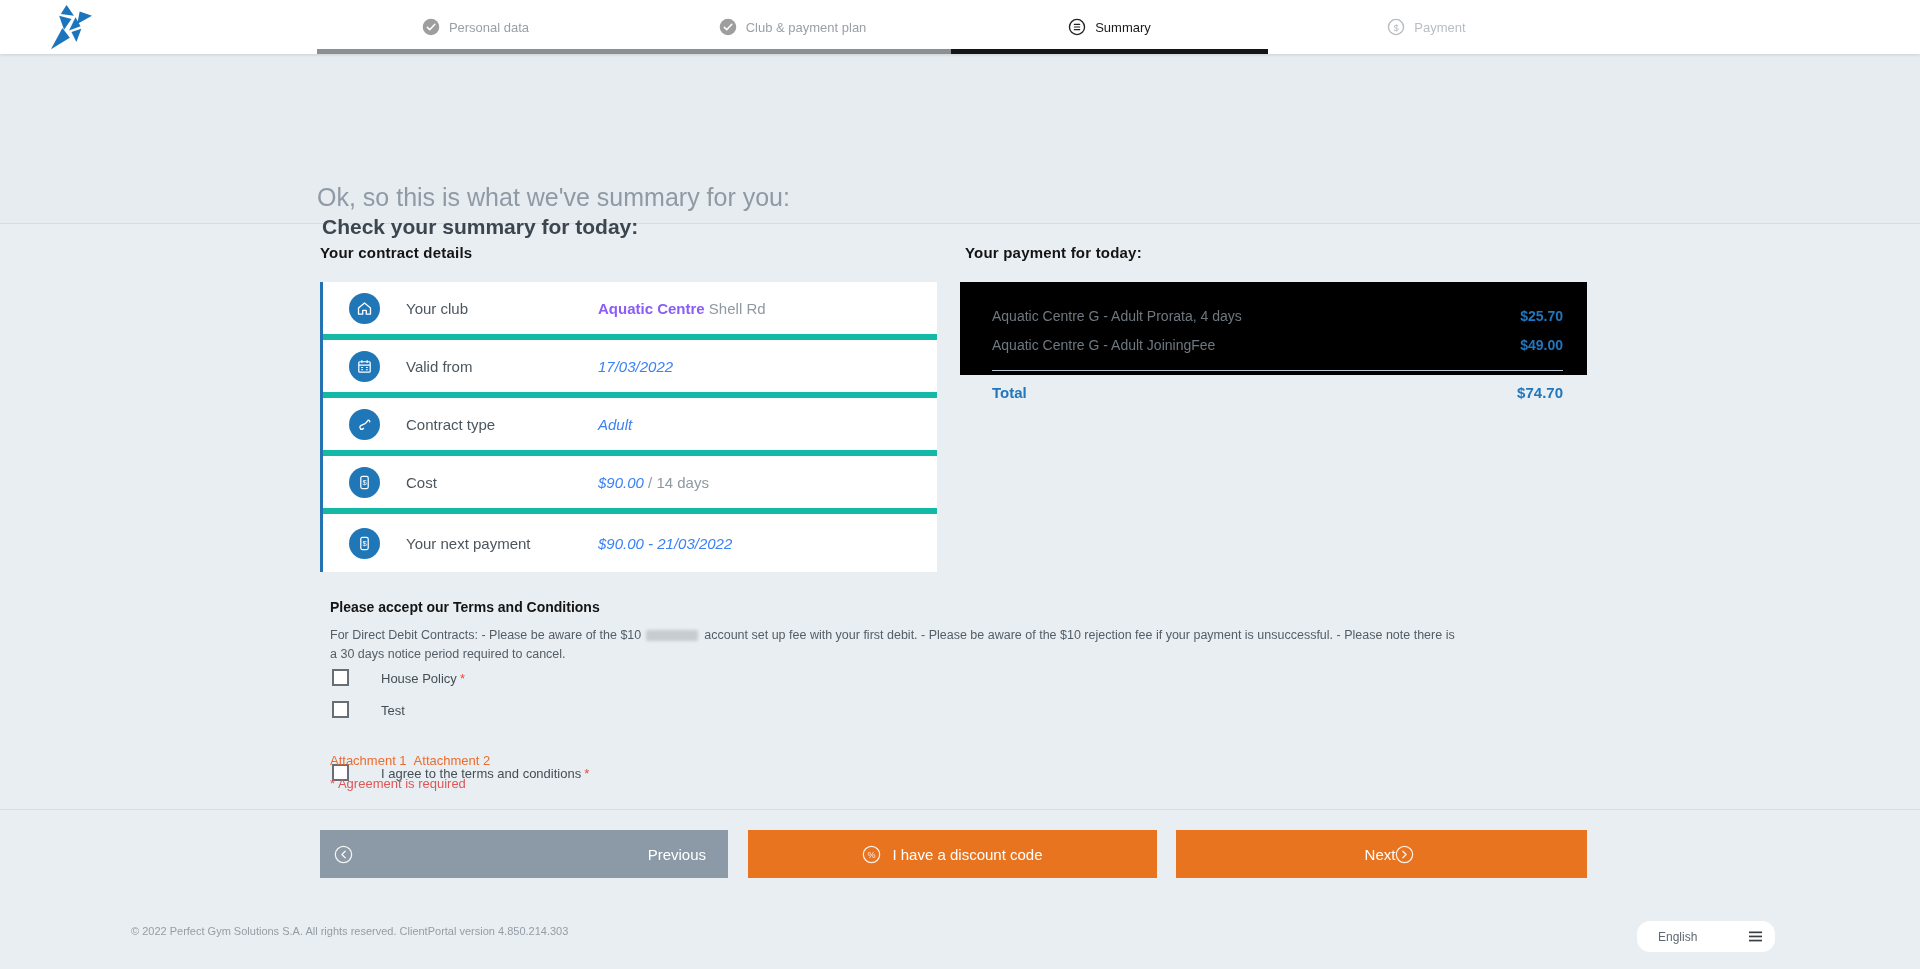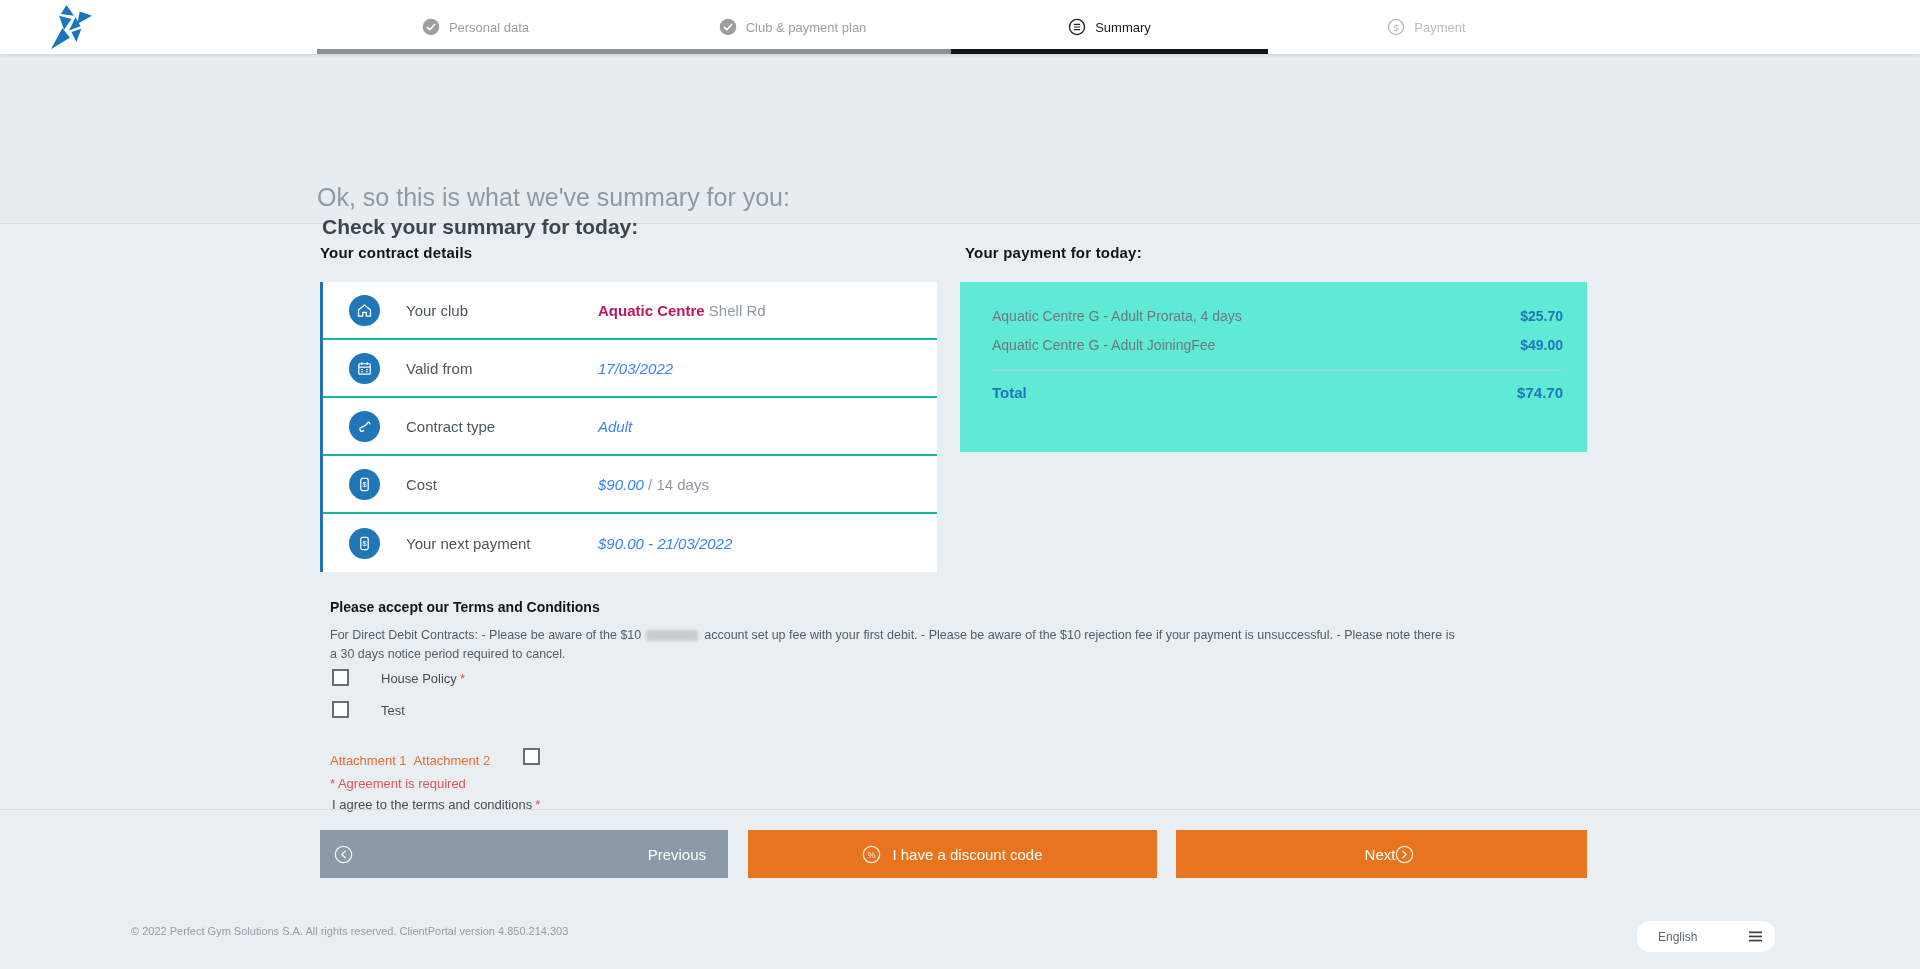--- a/index.html
+++ b/index.html
@@ -26,33 +26,33 @@
           border-bottom:1px solid #d6dee4; }
   .hero .l1 { position:absolute; left:317px; top:129px; font-size:25px; color:#8f9aa4; }
   .hero .l2 { position:absolute; left:322px; top:161px; font-size:21px; color:#3d464e;font-weight:bold; }
 
   
   .sec-title { position:absolute; font-size:15px; font-weight:bold; color:#141414; letter-spacing:.2px; }
 
   
   .contract-card { position:absolute; left:320px; top:282px; width:617px; background:#ffffff;
                    border-left:3px solid #2373b3; }
-  .crow { height:58px; display:flex; align-items:center; border-bottom:2px solid #14b8a6; background:#fff; }
+  .crow { height:58px; display:flex; align-items:center; border-bottom:6px solid #14b8a6; background:#fff; }
   .crow:last-child { border-bottom:none; }
   .cicon { width:31px; height:31px; border-radius:50%; background:#2077b8; margin-left:26px;
            display:flex; align-items:center; justify-content:center; flex:none; }
   .cicon svg { width:19px; height:19px; display:block; }
   .clabel { font-size:15px; color:#4c565e; margin-left:26px; width:160px; }
   .cvalue { font-size:15px; margin-left:32px; }
-  .vb { font-weight:bold; color:#be185d; }
+  .vb { font-weight:bold; color:#8b5cf6; }
   .vd { color:#3b82f6;font-style:italic; }
   .vm { color:#8f99a1; }
 
   
-  .pay-card { position:absolute; left:960px; top:282px; width:627px; height:170px; background:#5eead4;
+  .pay-card { position:absolute; left:960px; top:282px; width:627px; height:93px; background:#000000;
               padding:18px 24px 0 32px; }
   .prow { display:flex; justify-content:space-between; align-items:center; height:27px; margin-top:2px; }
   .pitem { font-size:14px; color:#6e7880; }
   .pamount { font-size:14px; font-weight:bold; color:#2176bd; }
   .pdivider { border-top:1px solid #b9cbd8; margin:12px 0 8px 0; }
   .ptotal-label, .ptotal-amount { font-size:15px; font-weight:bold; color:#2176bd; }
 
   
   .terms-title { position:absolute; left:330px; top:599px; font-size:14px; font-weight:bold; color:#141414; }
   .terms-body { position:absolute; left:330px; top:626px; width:1128px; font-size:12.5px; line-height:19px; color:#545e66; }
@@ -215,21 +215,21 @@
   </div>
 
   <div class="cb-row" style="top:669px;">
     <span class="cb"></span>
     <span class="cb-label"><span>House Policy</span><span class="req">*</span></span>
   </div>
   <div class="cb-row" style="top:701px;">
     <span class="cb"></span>
     <span class="cb-label"><span>Test</span></span>
   </div>
-  <div class="cb-row" style="top:748px;flex-direction:column;">
+  <div class="cb-row" style="top:764px;">
     <span class="cb"></span>
     <span class="cb-label"><span>I agree to the terms and conditions</span><span class="req">*</span></span>
   </div>
 
   <div class="attachments">
     <span>Attachment 1</span>
     <span>Attachment 2</span>
   </div>
   <div class="req-note">* Agreement is required</div>
 

